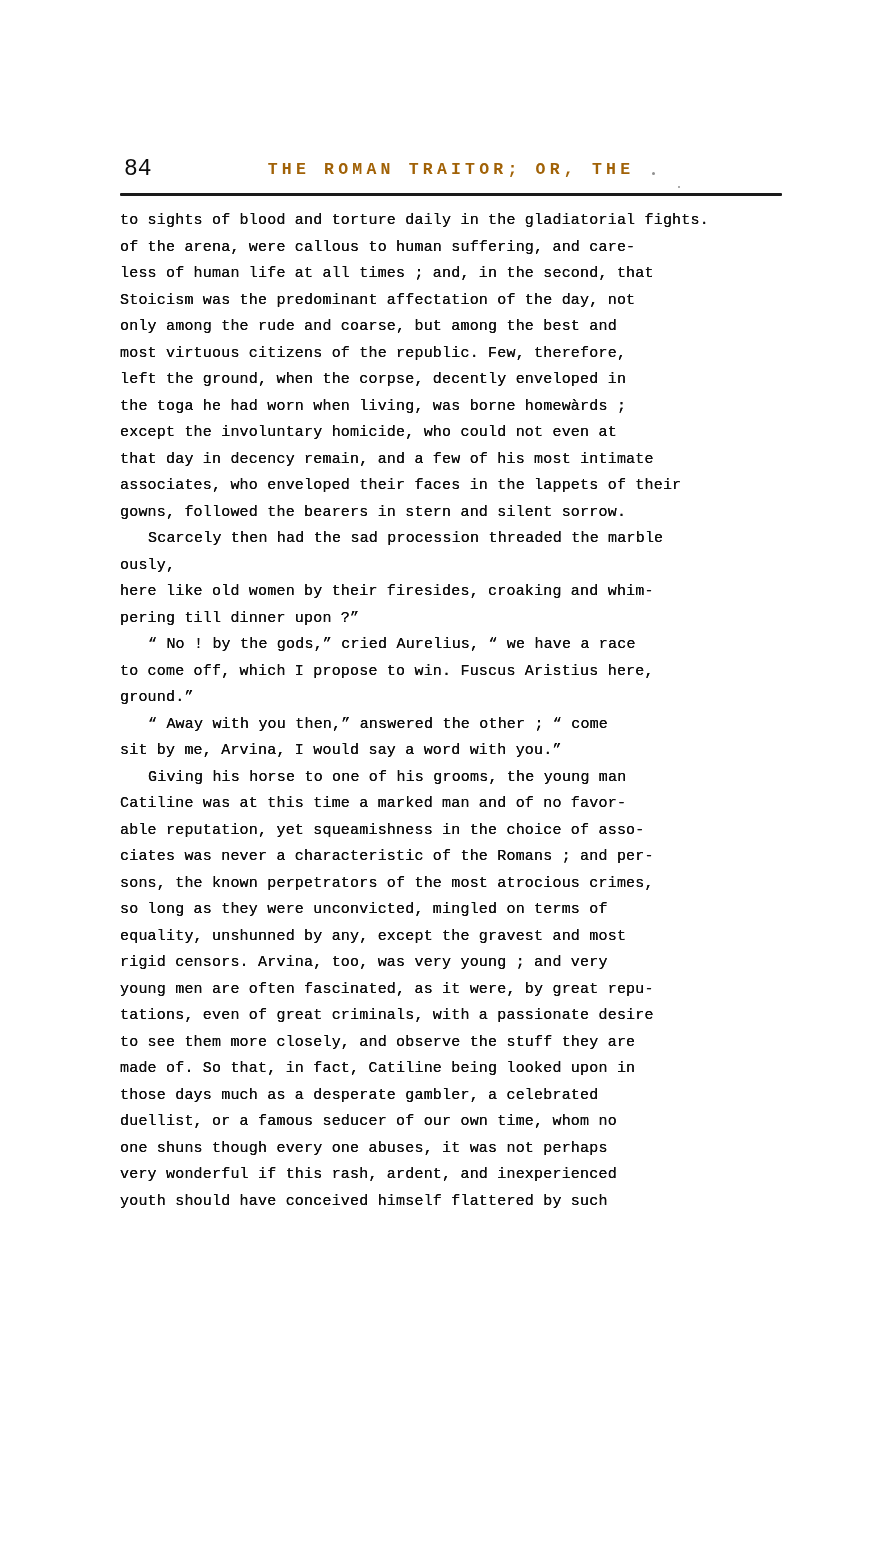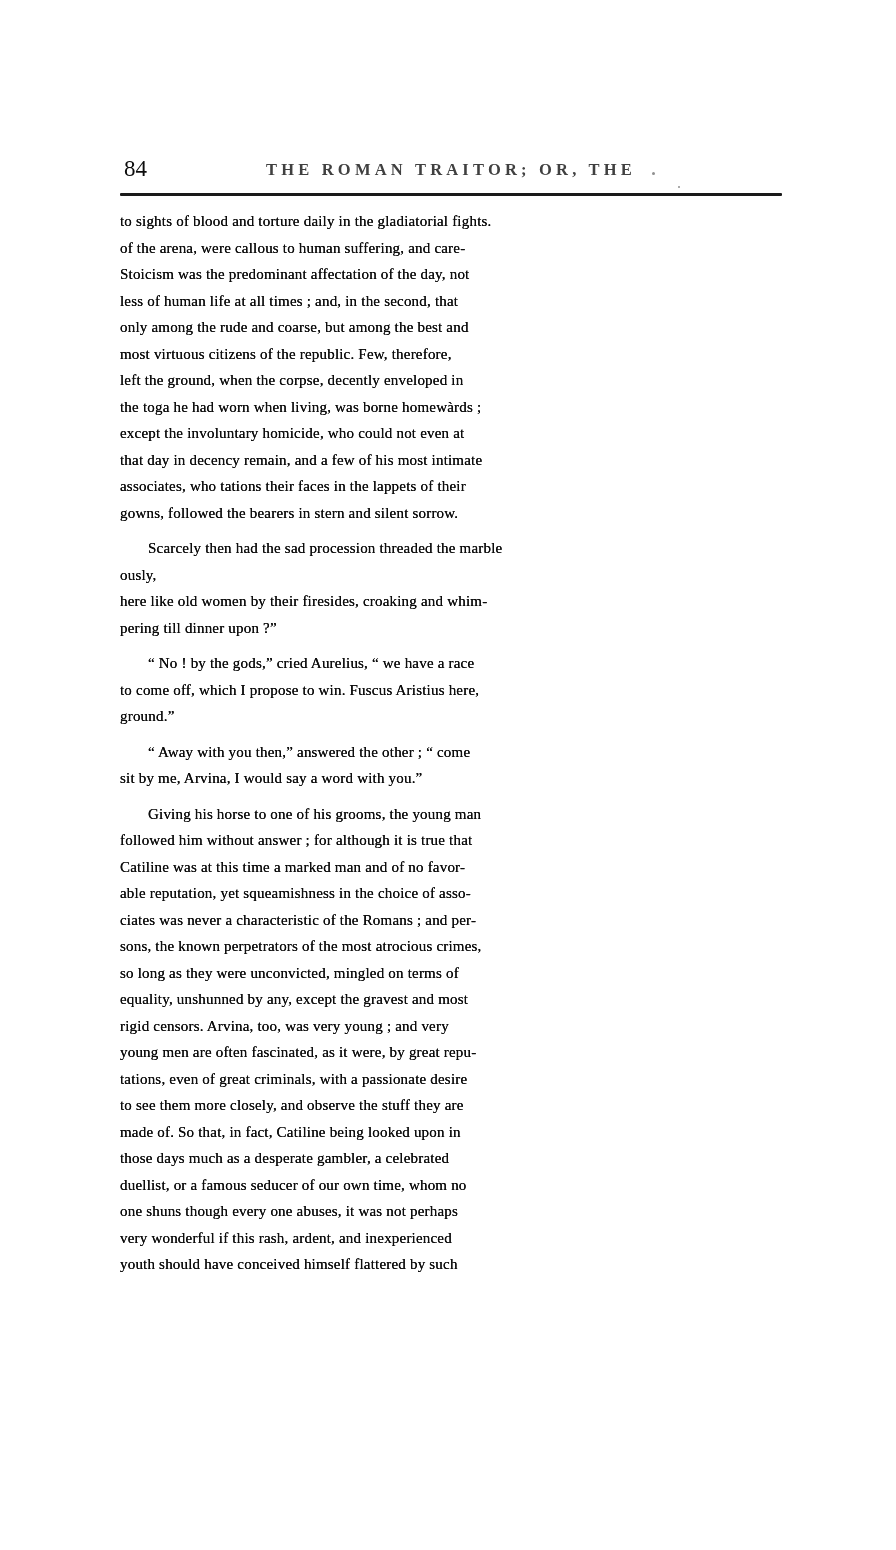--- a/index.html
+++ b/index.html
@@ -6,21 +6,21 @@
     margin: 0;
     padding: 0;
     background: #ffffff;
   }
   .page {
     position: relative;
     width: 896px;
     height: 1550px;
     background: #ffffff;
     overflow: hidden;
-    font-family: Liberation Serif, serif;
+    font-family: Liberation Mono, monospace;
     color: #0e0e0e;
   }
   .header {
     position: absolute;
     left: 120px;
     top: 156px;
     width: 662px;
     height: 32px;
   }
   .pagenum {
@@ -34,21 +34,21 @@
   .running-title {
     position: absolute;
     left: 0;
     right: 0;
     top: 4px;
     text-align: center;
     font-size: 16.5px;
     font-weight: bold;
     letter-spacing: 4.2px;
     white-space: nowrap;
-    color: #404040;
+    color: #a16207;
   }
   .rule {
     position: absolute;
     left: 120px;
     top: 193px;
     width: 662px;
     height: 3px;
     background: #1a1a1a;
     border-radius: 1px;
   }
@@ -75,60 +75,59 @@
     white-space: nowrap;
     text-align: justify;
     text-align-last: justify;
   }
   .line::after { content: ""; display: inline-block; width: 100%; }
   .line.end {
     text-align-last: left;
     text-align: left;
   }
   .line.end::after { content: none; }
-  .line.indent { text-indent: 28px; margin-top: 9px; }
+  .line.indent { text-indent: 28px; }
 </style>
 </head>
 <body>
 
 <div class="page">
 
   <div class="header">
     <span class="pagenum">84</span>
     <div class="running-title">THE ROMAN TRAITOR; OR, THE</div>
   </div>
 
   <div class="rule"></div>
   <div class="speck s1"></div>
   <div class="speck s2"></div>
 
   <div class="body">
     <div class="line">to sights of blood and torture daily in the gladiatorial fights.</div>
     <div class="line">of the arena, were callous to human suffering, and care-</div>
+    <div class="line">less of human life at all times ; and, in the second, that</div>
     <div class="line">Stoicism was the predominant affectation of the day, not</div>
-    <div class="line">less of human life at all times ; and, in the second, that</div>
     <div class="line">only among the rude and coarse, but among the best and</div>
     <div class="line">most virtuous citizens of the republic.  Few, therefore,</div>
     <div class="line">left the ground, when the corpse, decently enveloped in</div>
     <div class="line">the toga he had worn when living, was borne homewàrds ;</div>
     <div class="line">except the involuntary homicide, who could not even at</div>
     <div class="line">that day in decency remain, and a few of his most intimate</div>
-    <div class="line">associates, who tations their faces in the lappets of their</div>
+    <div class="line">associates, who enveloped their faces in the lappets of their</div>
     <div class="line end">gowns, followed the bearers in stern and silent sorrow.</div>
     <div class="line indent">Scarcely then had the sad procession threaded the marble</div>
     <div class="line end">ously,</div>
     <div class="line">here like old women by their firesides, croaking and whim-</div>
     <div class="line end">pering till dinner upon ?”</div>
     <div class="line indent">“ No ! by the gods,” cried Aurelius, “ we have a race</div>
     <div class="line">to come off, which I propose to win.  Fuscus Aristius here,</div>
     <div class="line end">ground.”</div>
     <div class="line indent">“ Away with you then,” answered the other ; “ come</div>
     <div class="line end">sit by me, Arvina, I would say a word with you.”</div>
     <div class="line indent">Giving his horse to one of his grooms, the young man</div>
-    <div class="line">followed him without answer ; for although it is true that</div>
     <div class="line">Catiline was at this time a marked man and of no favor-</div>
     <div class="line">able reputation, yet squeamishness in the choice of asso-</div>
     <div class="line">ciates was never a characteristic of the Romans ; and per-</div>
     <div class="line">sons, the known perpetrators of the most atrocious crimes,</div>
     <div class="line">so long as they were unconvicted, mingled on terms of</div>
     <div class="line">equality, unshunned by any, except the gravest and most</div>
     <div class="line">rigid censors.  Arvina, too, was very young ; and very</div>
     <div class="line">young men are often fascinated, as it were, by great repu-</div>
     <div class="line">tations, even of great criminals, with a passionate desire</div>
     <div class="line">to see them more closely, and observe the stuff they are</div>

